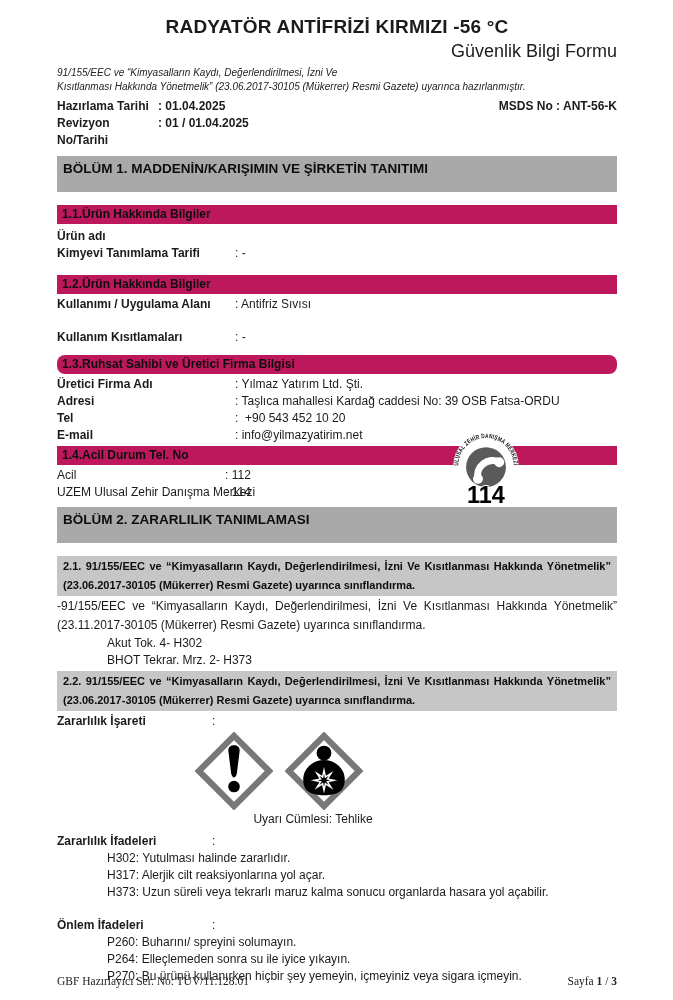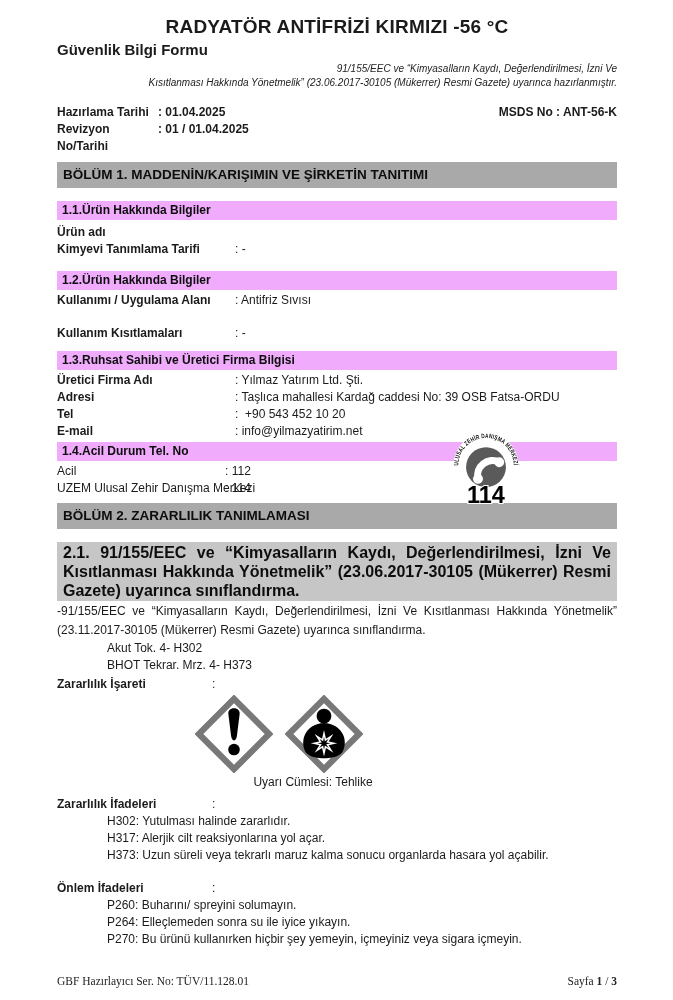--- a/index.html
+++ b/index.html
@@ -1,35 +1,35 @@
 <!DOCTYPE html>
 <html><head>
 <meta charset="utf-8">
 <style>
   * { margin:0; padding:0; box-sizing:border-box; }
   html,body { width:673px; height:1000px; background:#ffffff; overflow:hidden; }
   body { font-family:"Liberation Sans","DejaVu Sans",sans-serif; color:#1b1b1b; font-size:12px; }
   .page { position:relative; width:673px; height:1000px; padding:16px 56px 0 57px; }
 
   .doc-title { text-align:center; font-size:19px; font-weight:bold; letter-spacing:.2px; }
-  .doc-subtitle { text-align:left; font-size:15px; font-weight:bold; margin-top:3px; }
-  .reg-lines { text-align:right; font-style:italic; font-size:10px; line-height:1.38; margin-top:4px; color:#222; }
-
-  .info-row { display:flex; justify-content:space-between; margin-top:14px; font-weight:bold; }
+  .doc-subtitle { text-align:right; font-size:18px; font-weight:normal; margin-top:3px; }
+  .reg-lines { text-align:left; font-style:italic; font-size:10px; line-height:1.38; margin-top:4px; color:#222; }
+
+  .info-row { display:flex; justify-content:space-between; margin-top:4px; font-weight:bold; }
   .info-left .kv { display:flex; line-height:17px; }
   .info-left .kv .k { width:101px; }
   .msds { line-height:17px; }
 
-  .section-bar { margin-top:7px; background:#a9a9a9; height:26px; line-height:26px;
+  .section-bar { margin-top:7px; background:#a9a9a9; height:36px; line-height:26px;
                  font-size:13.5px; font-weight:bold; padding:0 6px; color:#0d0d0d; }
-  .sub-bar { background:#f0abfc; height:19px; line-height:19px; font-size:12px;
+  .sub-bar { background:#be185d; height:19px; line-height:19px; font-size:12px;
              font-weight:bold; padding:0 5px; color:#0d0d0d; }
-  .sub-bar-justify { background:#c6c6c6; font-size:16px; font-weight:bold; color:#0d0d0d;
+  .sub-bar-justify { background:#c6c6c6; font-size:11px; font-weight:bold; color:#0d0d0d;
                      padding:1px 6px; line-height:19px; text-align:justify; }
-  .mt13 { margin-top:13px; } .mt12 { margin-top:4px; } .mt9 { margin-top:9px; }
+  .mt13 { margin-top:13px; } .mt12 { margin-top:4px; } .mt9 { margin-top:9px;border-radius:8px; }
   .mt2 { margin-top:2px; } .mt16 { margin-top:16px; } .mt22 { margin-top:6px; }
 
   .kv-row { display:flex; line-height:17px; }
   .kv-row .label { font-weight:bold; flex:none; white-space:nowrap; }
   .w178 .label { width:178px; }
   .w168 .label { width:168px; }
   .w155 .label { width:155px; }
   .kv-row .value { white-space:pre-wrap; }
 
   .para { text-align:justify; line-height:19px; margin-top:1px; }
@@ -143,22 +143,23 @@
       <circle cx="69" cy="54" r="7" fill="#ffffff"></circle>
     </g>
     <text x="50" y="99" text-anchor="middle" font-size="33" font-weight="bold" fill="#000" stroke="#ffffff" stroke-width="3" style="paint-order:stroke">114</text>
   </svg>
 
   <div class="section-bar mt22">BÖLÜM 2. ZARARLILIK TANIMLAMASI</div>
 
   <div class="sub-bar-justify mt13">2.1. 91/155/EEC ve “Kimyasalların Kaydı, Değerlendirilmesi, İzni Ve Kısıtlanması Hakkında Yönetmelik” (23.06.2017-30105 (Mükerrer) Resmi Gazete) uyarınca sınıflandırma.</div>
   <div class="para">-91/155/EEC ve “Kimyasalların Kaydı, Değerlendirilmesi, İzni Ve Kısıtlanması Hakkında Yönetmelik” (23.11.2017-30105 (Mükerrer) Resmi Gazete) uyarınca sınıflandırma.</div>
   <div class="indent">Akut Tok. 4- H302</div>
-  <div class="indent">BHOT Tekrar. Mrz. 4- H373</div>
-
+  <div class="indent">BHOT Tekrar. Mrz. 2- H373</div>
+
+  <div class="sub-bar-justify mt2">2.2. 91/155/EEC ve “Kimyasalların Kaydı, Değerlendirilmesi, İzni Ve Kısıtlanması Hakkında Yönetmelik” (23.06.2017-30105 (Mükerrer) Resmi Gazete) uyarınca sınıflandırma.</div>
 
   <div class="kv-row w155 mt2">
     <span class="label">Zararlılık İşareti</span>
     <span class="value">:</span>
   </div>
 
   <div class="pictos">
     <svg class="picto" viewBox="0 0 100 100">
       <polygon points="50,5 95,50 50,95 5,50" fill="#ffffff" stroke="#787878" stroke-width="8"></polygon>
       <path d="M50 17 C45.2 17 42.2 20 42.8 24.8 L46.2 52 C46.6 55.8 48.1 58.2 50 58.2 C51.9 58.2 53.4 55.8 53.8 52 L57.2 24.8 C57.8 20 54.8 17 50 17 Z" fill="#000"></path>

